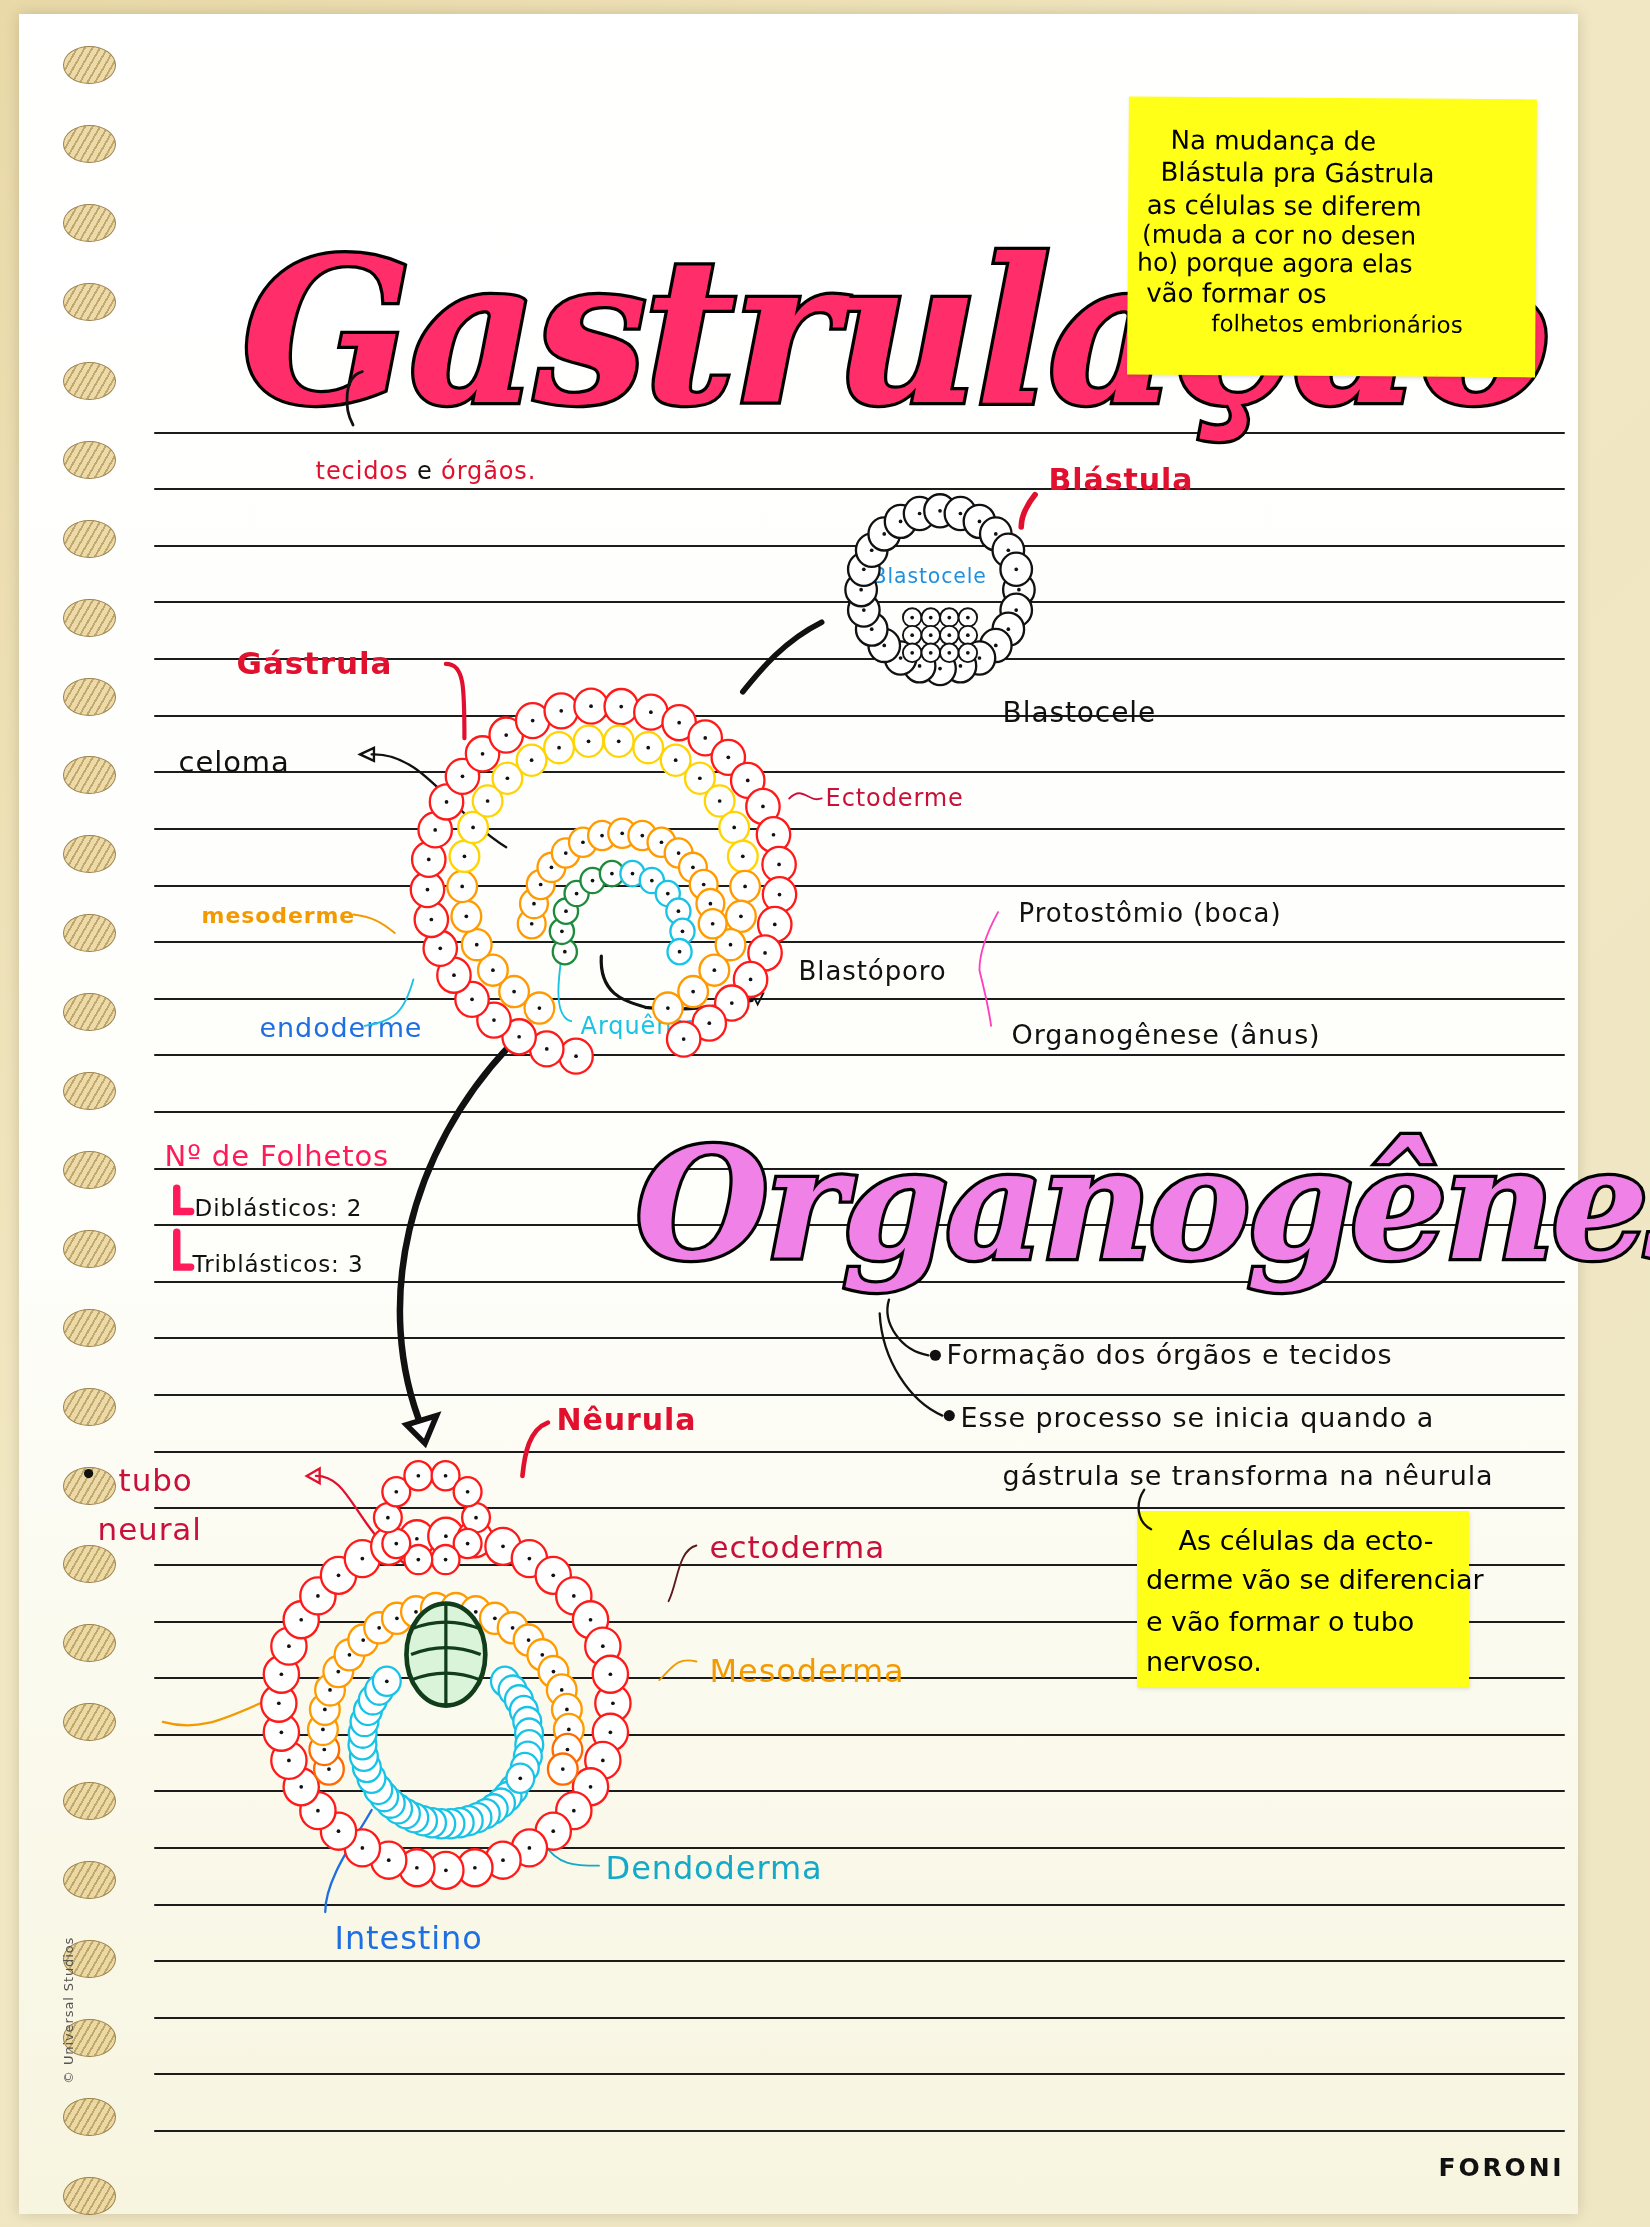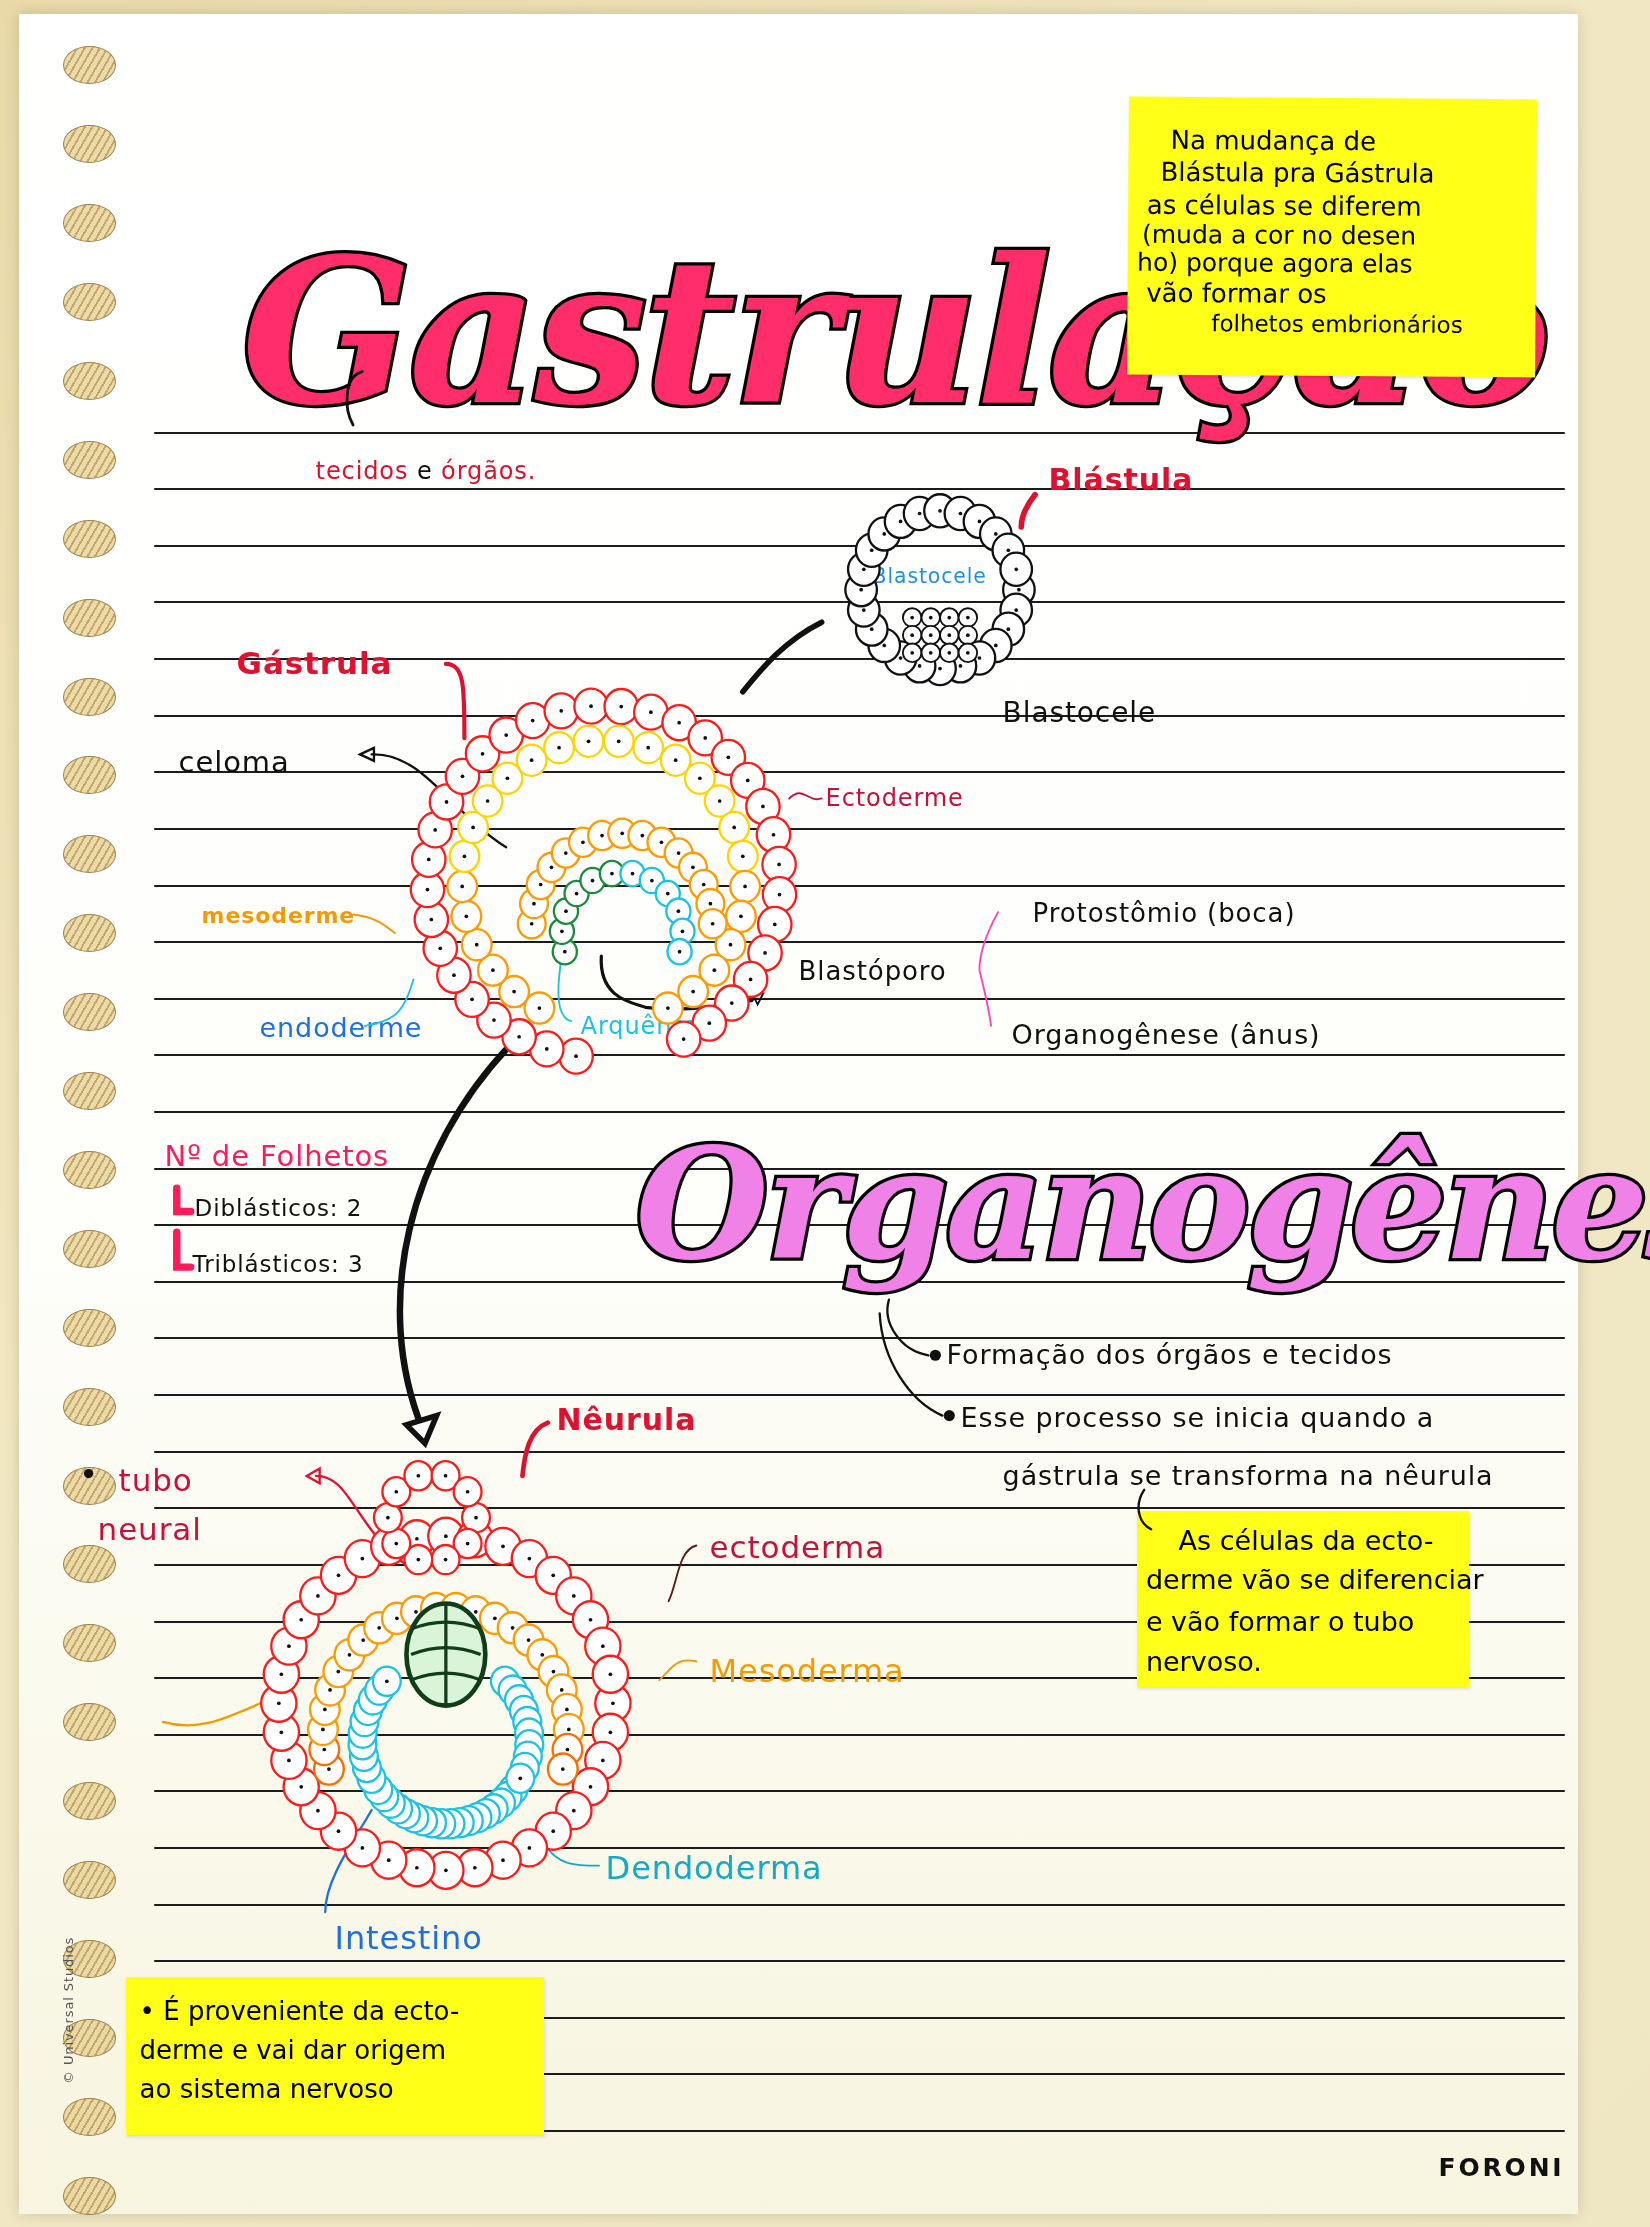--- a/index.html
+++ b/index.html
@@ -113,21 +113,21 @@
   <div class="hand" style="left:854px;top:550px;font-size:20.4px;color:#1f8fe0;">Blastocele</div>
   <div class="hand" style="left:984px;top:682px;font-size:28px;">Blastocele</div>
 
   <div class="hand" style="left:218px;top:631px;font-size:31px;color:#e0102e;font-weight:bold;">Gástrula</div>
   <div class="hand" style="left:160px;top:731px;font-size:29px;">celoma</div>
   <div class="hand" style="left:807px;top:770px;font-size:24px;color:#c8103a;">Ectoderme</div>
   <div class="hand" style="left:183px;top:889px;font-size:22px;color:#f39a00;font-weight:bold;">mesoderme</div>
   <div class="hand" style="left:241px;top:998px;font-size:27px;color:#1f6fe0;">endoderme</div>
   <div class="hand" style="left:562px;top:998px;font-size:24px;color:#19c3e6;">Arquêntero</div>
   <div class="hand" style="left:780px;top:942px;font-size:26px;">Blastóporo</div>
-  <div class="hand" style="left:1000px;top:884px;font-size:26px;margin-left:14px;">Protostômio (boca)</div>
+  <div class="hand" style="left:1000px;top:884px;font-size:26px;">Protostômio (boca)</div>
   <div class="hand" style="left:993px;top:1005px;font-size:27px;">Organogênese (ânus)</div>
 
   <div class="hand" style="left:146px;top:1125px;font-size:29px;color:#ff1a5a;font-weight:normal;text-align:right;">Nº de Folhetos</div>
   <div class="hand" style="left:176px;top:1181px;font-size:23px;">Diblásticos: 2</div>
   <div class="hand" style="left:174px;top:1237px;font-size:23px;">Triblásticos: 3</div>
 
   <div class="title title-organ">Organogênese</div>
 
   <div class="hand" style="left:928px;top:1325px;font-size:27px;">Formação dos órgãos e tecidos</div>
   <div class="hand" style="left:942px;top:1388px;font-size:27px;">Esse processo se inicia quando a</div>
@@ -141,25 +141,20 @@
   </div>
 
   <div class="hand" style="left:538px;top:1388px;font-size:30px;color:#e0102e;font-weight:bold;">Nêurula</div>
   <div class="hand" style="left:100px;top:1448px;font-size:31px;color:#c8103a;">tubo</div>
   <div class="hand" style="left:79px;top:1497px;font-size:31px;color:#c8103a;">neural</div>
   <div class="hand" style="left:691px;top:1515px;font-size:31px;color:#c8103a;">ectoderma</div>
   <div class="hand" style="left:691px;top:1638px;font-size:32px;color:#f39a00;">Mesoderma</div>
   <div class="hand" style="left:587px;top:1835px;font-size:32px;color:#15a9c8;">Dendoderma</div>
   <div class="hand" style="left:316px;top:1905px;font-size:32px;color:#1f6fe0;">Intestino</div>
 
-  <div class="sticky" style="left:107px;top:1963px;width:418px;height:158px;">
-    <p style="top:18.6px;font-size:26px;left:14px;">• É proveniente da ecto-</p>
-    <p style="top:58px;font-size:26px;left:14px;">derme e vai dar origem</p>
-    <p style="top:97px;font-size:26px;left:14px;">ao sistema nervoso</p>
-  </div>
 
   <div class="hand" style="left:42px;top:2070px;font-size:13px;color:#555;transform:rotate(-90deg);transform-origin:left top;">© Universal Studios</div>
 
   <div class="hand" style="left:1420px;top:2139px;font-size:25px;font-weight:bold;letter-spacing:2.8px;">FORONI</div>
 
   <svg width="1559" height="2200" viewBox="0 0 3360 4740">
     <g fill="none" stroke-linecap="round">
 
       <path d="M740 770 C700 780,700 850,720 885" stroke="#111" stroke-width="6"></path>
 

